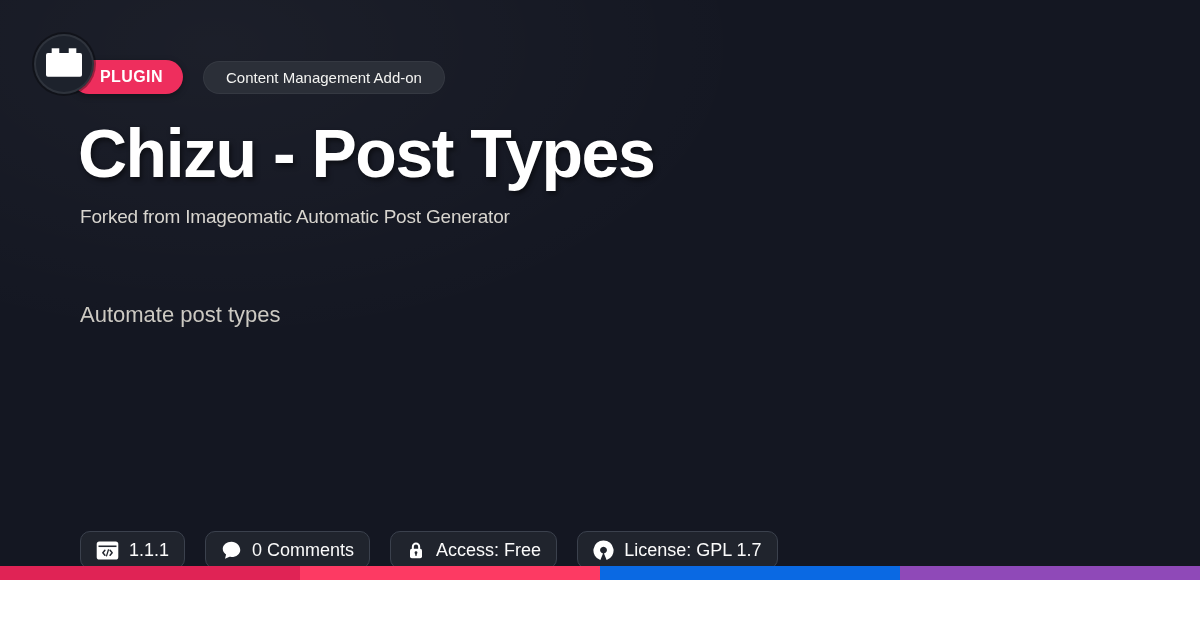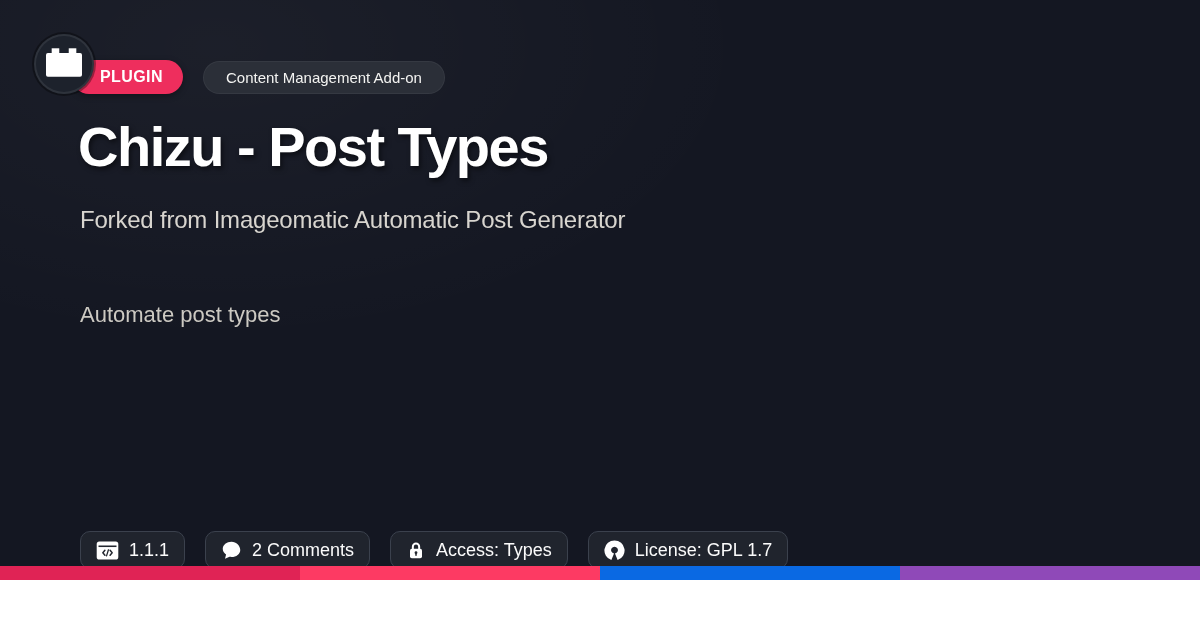--- a/index.html
+++ b/index.html
@@ -48,29 +48,29 @@
     border-radius:17px;
     background:#2b2f38;
     border:1px solid rgba(255,255,255,0.05);
     color:#f3f3f1; font-size:15px;
     display:flex; align-items:center;
     z-index:2;
   }
 
   .title{
     position:absolute; left:78px; top:114px;
-    font-size:56px; font-weight:700; letter-spacing:-1.5px;
+    font-size:68px; font-weight:700; letter-spacing:-1.5px;
     color:#ffffff;
     text-shadow:2px 3px 5px rgba(0,0,0,0.5);
     white-space:nowrap;
   }
 
   .subtitle{
     position:absolute; left:80px; top:206px;
-    font-size:24px; font-weight:400; letter-spacing:-0.2px;
+    font-size:19px; font-weight:400; letter-spacing:-0.2px;
     color:#d8d5cf;
     white-space:nowrap;
   }
 
   .description{
     position:absolute; left:80px; top:262px;
     font-size:22px; color:#ccc9c2;
     white-space:nowrap;
     margin-top:40px;
   }
@@ -139,34 +139,34 @@
       </span>
       <span>1.1.1</span>
     </div>
 
     <div class="meta-badge">
       <span>
         <svg width="21" height="21" viewBox="0 0 24 24" aria-hidden="true">
           <path fill="#ffffff" d="M12 2C6.48 2 2 5.64 2 10.13c0 2.58 1.48 4.88 3.79 6.37L4.6 21.5l5.13-2.27c.73.12 1.49.19 2.27.19 5.52 0 10-3.64 10-8.13S17.52 2 12 2z"></path>
         </svg>
       </span>
-      <span>2 Comments</span>
+      <span>0 Comments</span>
     </div>
 
 
     <div class="meta-badge">
       <span>
         <svg width="20" height="21" viewBox="0 0 24 24" aria-hidden="true">
           <path d="M8.2 10.5V7.4a3.8 3.8 0 0 1 7.6 0v3.1" fill="none" stroke="#ffffff" stroke-width="2.4"></path>
           <rect x="4.8" y="9.8" width="14.4" height="11.6" rx="2.2" fill="#ffffff"></rect>
           <circle cx="12" cy="14.7" r="1.7" fill="#23272f"></circle>
           <rect x="11.1" y="15.3" width="1.8" height="3.3" rx="0.9" fill="#23272f"></rect>
         </svg>
       </span>
-      <span>Access: Types</span>
+      <span>Access: Free</span>
     </div>
 
     <div class="meta-badge">
       <span>
         <svg width="21" height="21" viewBox="0 0 24 24" aria-hidden="true">
           <path fill="#ffffff" d="M12 .5 A11.5 11.5 0 0 0 8.42 22.94 L11.45 15.33 A3.88 3.88 0 1 1 12.55 15.33 L15.58 22.94 A11.5 11.5 0 0 0 12 .5 Z"></path>
         </svg>
       </span>
       <span>License: GPL 1.7</span>
     </div>

